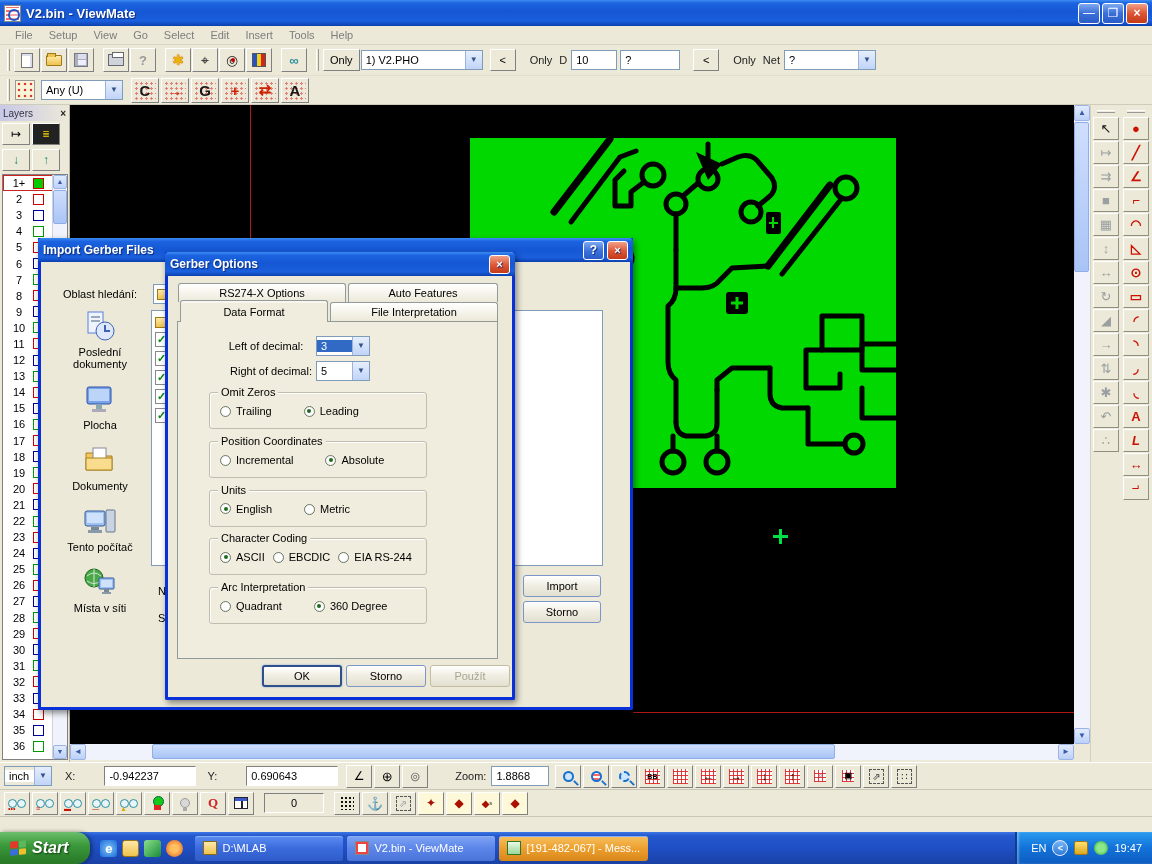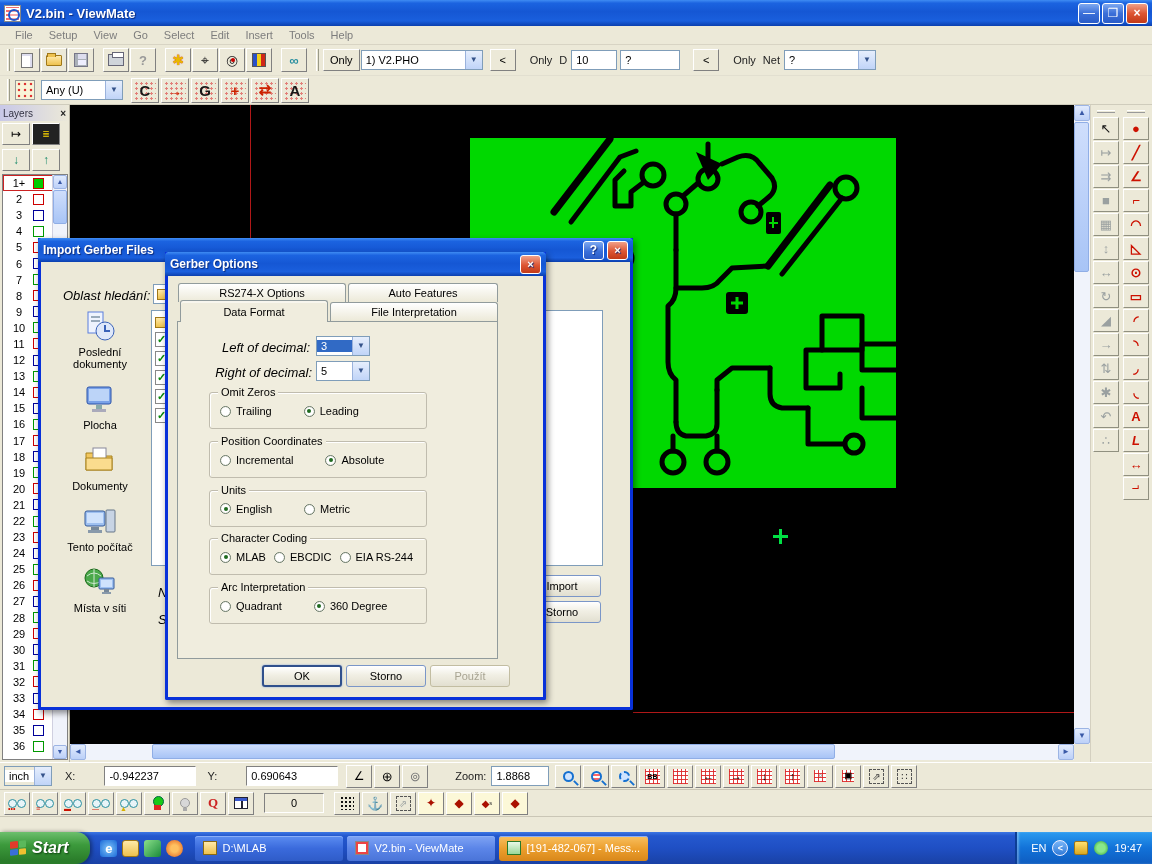--- a/index.html
+++ b/index.html
@@ -151,21 +151,21 @@
   .ql{display:flex;gap:5px;margin:0 10px;align-items:center;}
   .ql-ico{width:17px;height:17px;border-radius:3px;display:flex;align-items:center;justify-content:center;font-weight:bold;font-size:13px;color:#fff;}
   .task{height:25px;margin:0 2px;padding:0 8px;border-radius:3px;display:flex;align-items:center;gap:5px;color:#fff;font-size:11px;min-width:148px;max-width:160px;white-space:nowrap;overflow:hidden;background:linear-gradient(180deg,#5b8df2,#3a6adc 50%,#2f5cc8);box-shadow:inset 0 1px 0 #89aef8;}
   .task.active{background:linear-gradient(180deg,#7fa4f4,#5b85e8 50%,#4a74d8);}
   .task.alert{background:linear-gradient(180deg,#f8c060,#ec9f2e 50%,#d8871a);}
   .task .tico{width:14px;height:14px;flex:none;}
   #tray{margin-left:auto;height:32px;display:flex;align-items:center;gap:6px;padding:0 10px 0 14px;background:linear-gradient(180deg,#2a9bf0,#1272d8 50%,#0e5cc0);border-left:2px solid #0c3e96;box-shadow:inset 2px 0 2px rgba(255,255,255,.3);color:#fff;}
   .tray-circle{width:16px;height:16px;border-radius:50%;background:linear-gradient(180deg,#7ab6f8,#2f7ad8);border:1px solid #eef;color:#fff;font-size:9px;text-align:center;line-height:14px;font-weight:bold;}
   .tray-ico{width:14px;height:14px;border-radius:2px;}
 
-  .wlabel{font-size:13px;font-style:italic;}
+  .wlabel{font-size:11px;}
 </style>
 </head>
 <body>
 
 <div id="screen">
 
   <div id="titlebar" class="abs">
     <span class="app-ico"></span>
     <span class="ttl">V2.bin - ViewMate</span>
     <span class="winbtn">—</span>
@@ -674,21 +674,21 @@
         <span class="fi doc"></span>
         <span class="fi doc"></span>
       </div>
     </div>
     <span class="abs wlabel" style="left:117px;top:347px;">Ná</span>
     <span class="abs wlabel" style="left:117px;top:374px;">So</span>
     <span class="abs xp-btn" style="left:482px;top:337px;width:78px;height:22px;">Import</span>
     <span class="abs xp-btn" style="left:482px;top:363px;width:78px;height:22px;">Storno</span>
   </div>
 
-  <div class="dlg" style="left:165px;top:252px;width:381px;height:448px;z-index:30;">
+  <div class="dlg" style="left:165px;top:252px;width:350px;height:448px;z-index:30;">
     <div class="dlg-title">
       <span>Gerber Options</span>
       <span class="dlg-x" style="margin-left:auto;">×</span>
     </div>
     <div id="go-tabs">
         <span class="tab" style="left: 10px; top: 31px; width: 168px;">RS274-X Options</span>
         <span class="tab" style="left: 180px; top: 31px; width: 150px;">Auto Features</span>
         <span class="tab active" style="left: 12px; top: 48px; width: 148px;">Data Format</span>
         <span class="tab" style="left: 162px; top: 50px; width: 168px;">File Interpretation</span>
       </div>
@@ -741,21 +741,21 @@
                 <span class="radio"></span>
                 <span>Metric</span>
               </span>
             </div>
           </div>
           <div class="group" style="left: 31px; top: 216px; width: 218px; height: 37px;">
             <span class="legend">Character Coding</span>
             <div class="radio-row">
               <span style="display: flex; align-items: center; margin-left: 10px;">
                 <span class="radio on"></span>
-                <span>MLAB</span>
+                <span>ASCII</span>
               </span>
               <span style="display: flex; align-items: center; margin-left: 8px;">
                 <span class="radio"></span>
                 <span>EBCDIC</span>
               </span>
               <span style="display: flex; align-items: center; margin-left: 8px;">
                 <span class="radio"></span>
                 <span>EIA RS-244</span>
               </span>
             </div>

